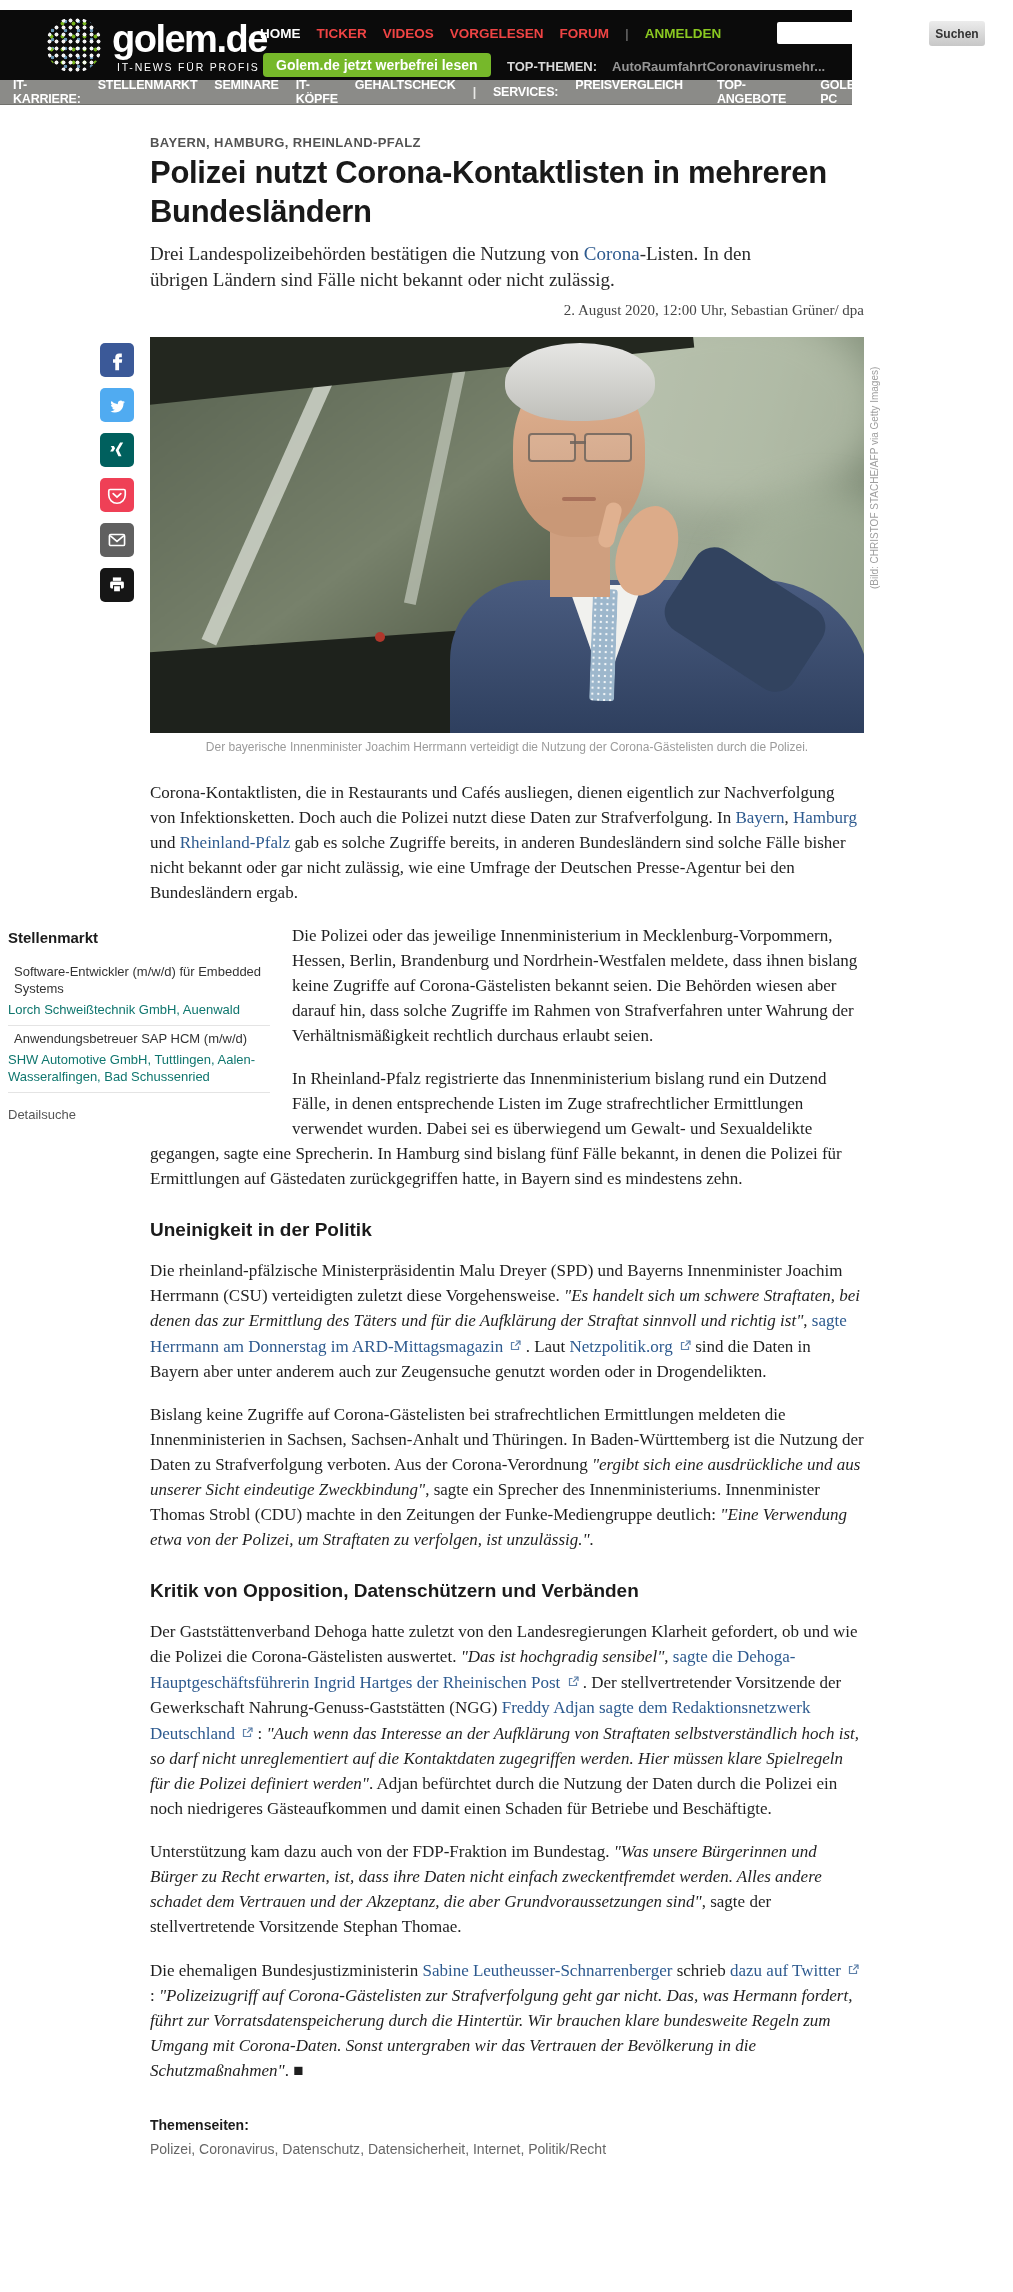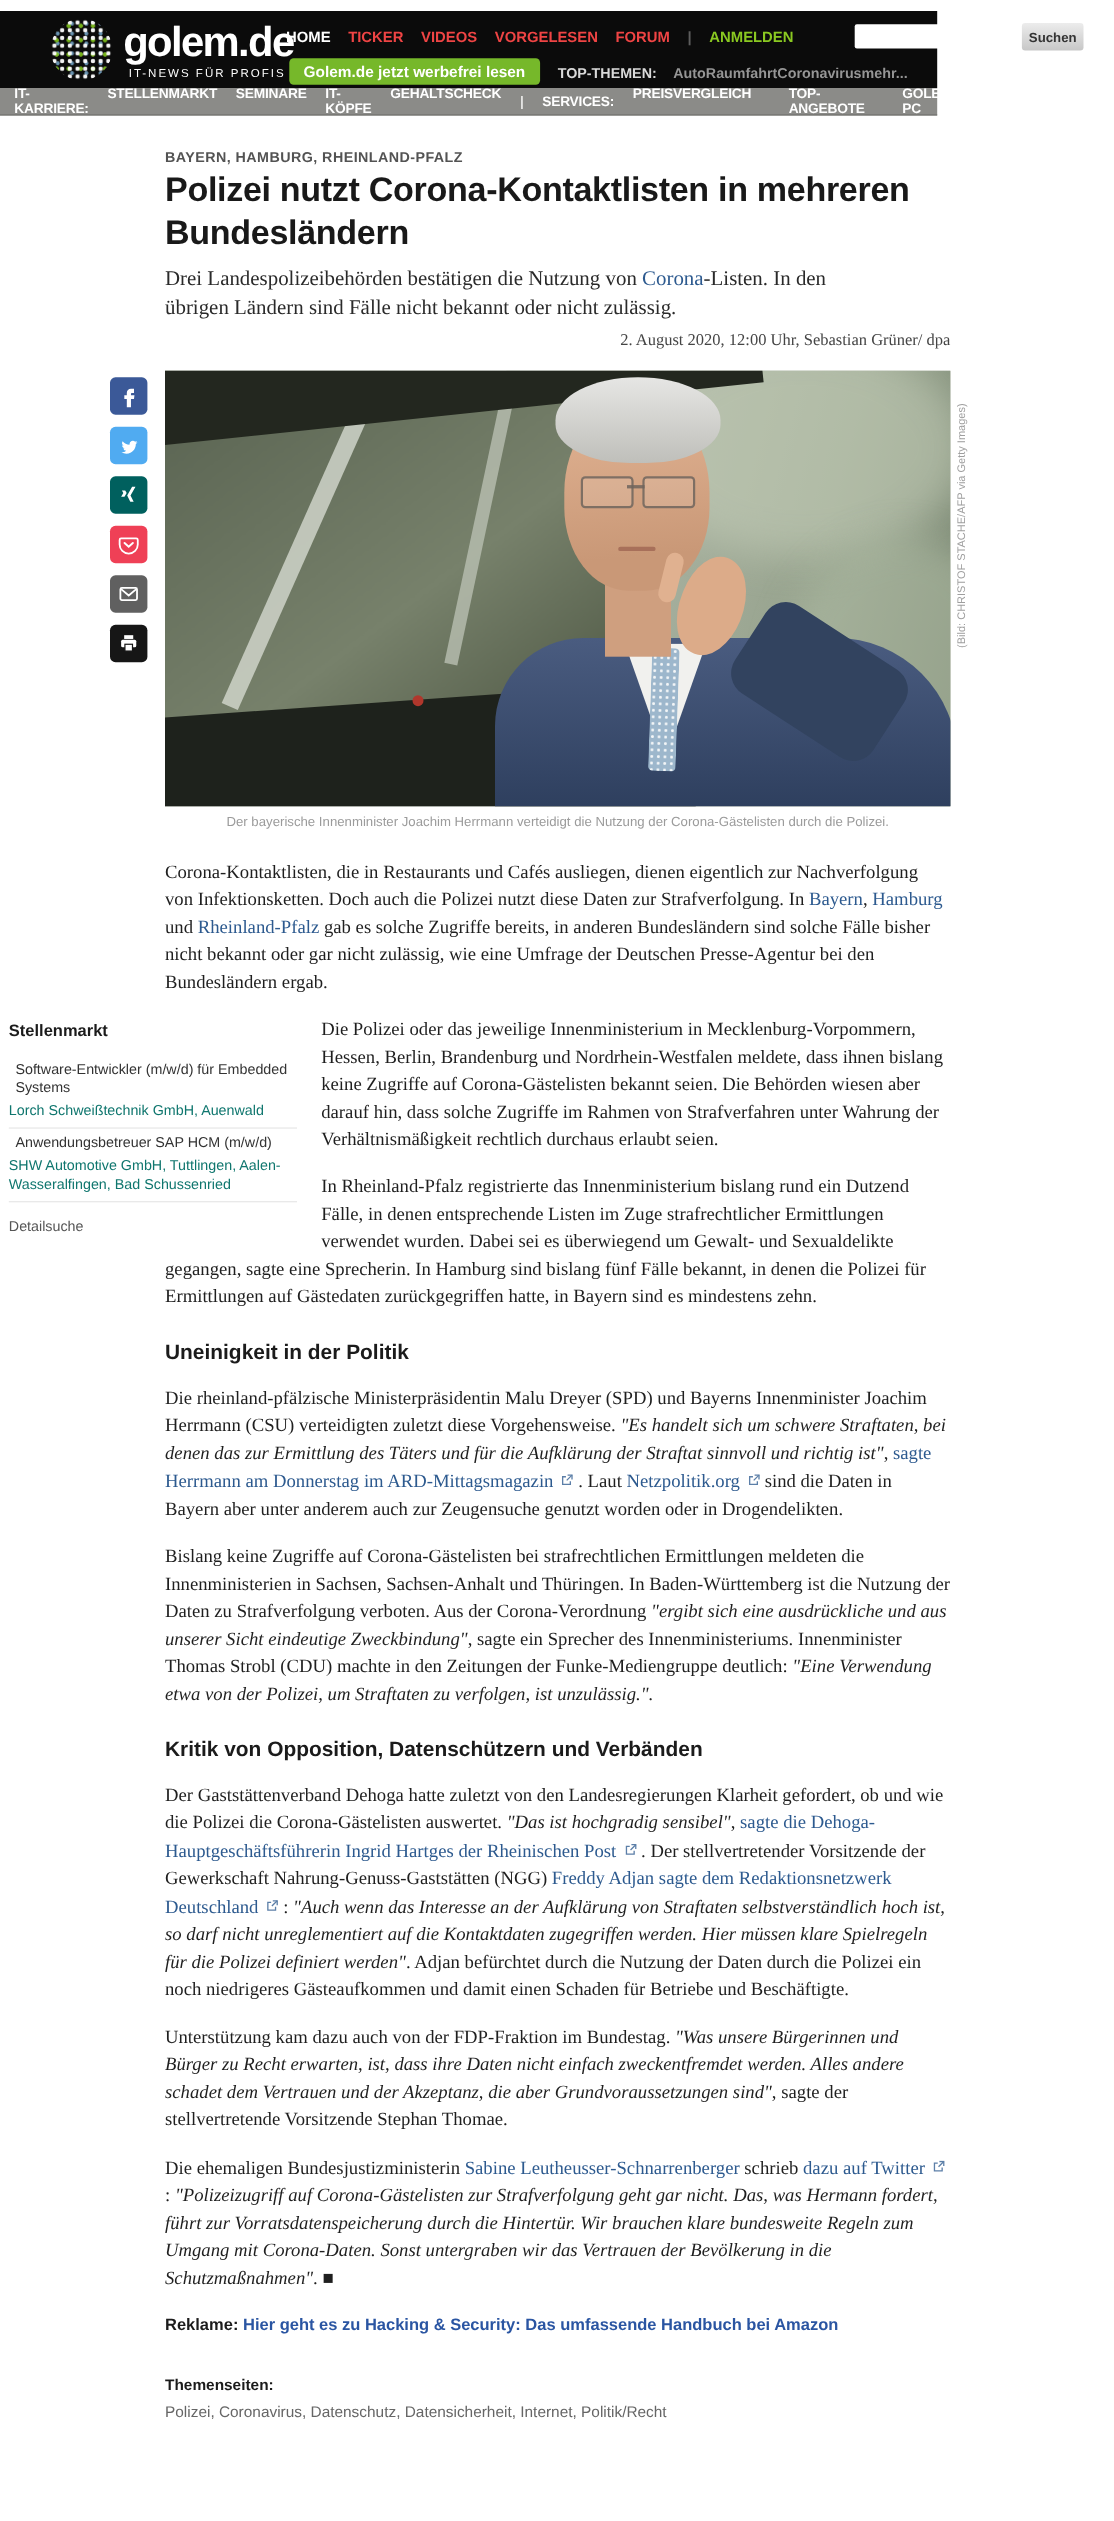--- a/index.html
+++ b/index.html
@@ -282,24 +282,20 @@
           <p><span>Unterstützung kam dazu auch von der FDP-Fraktion im Bundestag. </span><em>"Was unsere Bürgerinnen und Bürger zu Recht erwarten, ist, dass ihre Daten nicht einfach zweckentfremdet werden. Alles andere schadet dem Vertrauen und der Akzeptanz, die aber Grundvoraussetzungen sind"</em><span>, sagte der stellvertretende Vorsitzende Stephan Thomae.</span></p>
           <p><span>Die ehemaligen Bundesjustizministerin </span><a class="inline-link" href="#">Sabine Leutheusser-Schnarrenberger</a><span> schrieb </span><a class="inline-link" href="#">dazu auf Twitter
   <span class="ext-icon"><svg width="11" height="11" viewBox="0 0 11 11">
                   <path d="M4.5 2.5H1.5v7h7v-3" stroke="#5c7fa8" stroke-width="1.2" fill="none"></path>
                   <path d="M6 1h4v4" stroke="#5c7fa8" stroke-width="1.2" fill="none"></path>
                   <path d="M10 1L5.2 5.8" stroke="#5c7fa8" stroke-width="1.2" fill="none"></path>
                 </svg></span>
 </a><span>: </span><em>"Polizeizugriff auf Corona-Gästelisten zur Strafverfolgung geht gar nicht. Das, was Hermann fordert, führt zur Vorratsdatenspeicherung durch die Hintertür. Wir brauchen klare bundesweite Regeln zum Umgang mit Corona-Daten. Sonst untergraben wir das Vertrauen der Bevölkerung in die Schutzmaßnahmen"</em><span>. ■</span></p>
         </div>
 
-      <p class="reklame">
-        <span class="rk-label">Reklame:</span>
-        <a href="#">Hier geht es zu Hacking &amp; Security: Das umfassende Handbuch bei Amazon</a>
-      </p>
     </div>
 
     <div class="themen">
       <div class="th-label">Themenseiten:</div>
       <div class="th-links" id="th-links"><a href="#">Polizei</a>, <a href="#">Coronavirus</a>, <a href="#">Datenschutz</a>, <a href="#">Datensicherheit</a>, <a href="#">Internet</a>, <a href="#">Politik/Recht</a></div>
     </div>
   </div>
 </div>
 
 </body></html>

